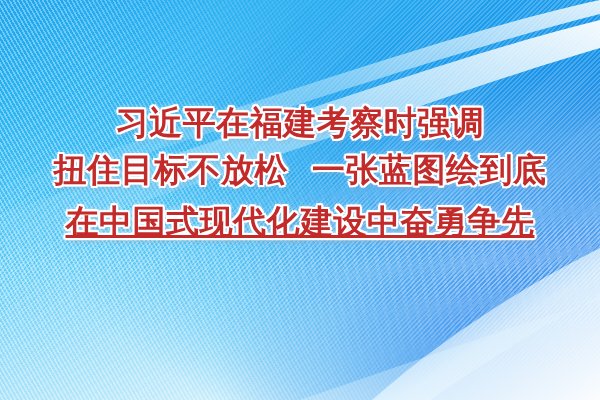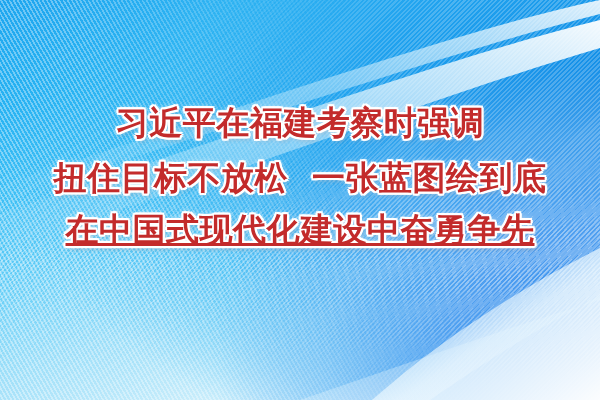--- a/index.html
+++ b/index.html
@@ -142,21 +142,21 @@
        1.6px  1.6px 0 #ffffff,
       -2.2px 0 0 #ffffff,
        2.2px 0 0 #ffffff,
        0 -2.2px 0 #ffffff,
        0  2.2px 0 #ffffff,
        0 0 6px rgba(255,255,255,0.95),
        2px 3px 4px rgba(40,70,110,0.30);
   }
 
   .hl-line-1 { font-size: 33px; }
-  .hl-line-2 { font-size: 33px; margin-top: 12px; }
+  .hl-line-2 { font-size: 33px; margin-top: 4px; }
   .hl-line-3 { font-size: 33px; margin-top: 9px; text-decoration: underline; }
 </style>
 </head>
 <body>
 
 <div id="banner">
 
   <div class="layer bg-base"></div>
 
   <div class="layer bg-right-blue"></div>

